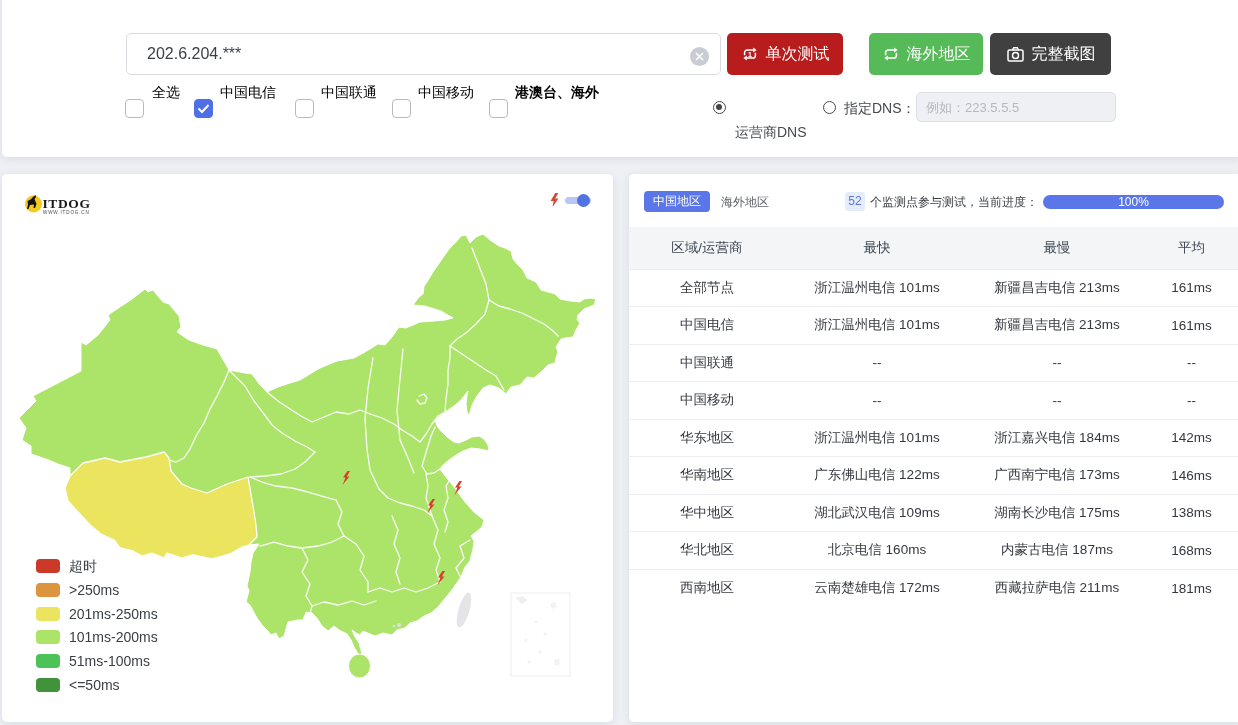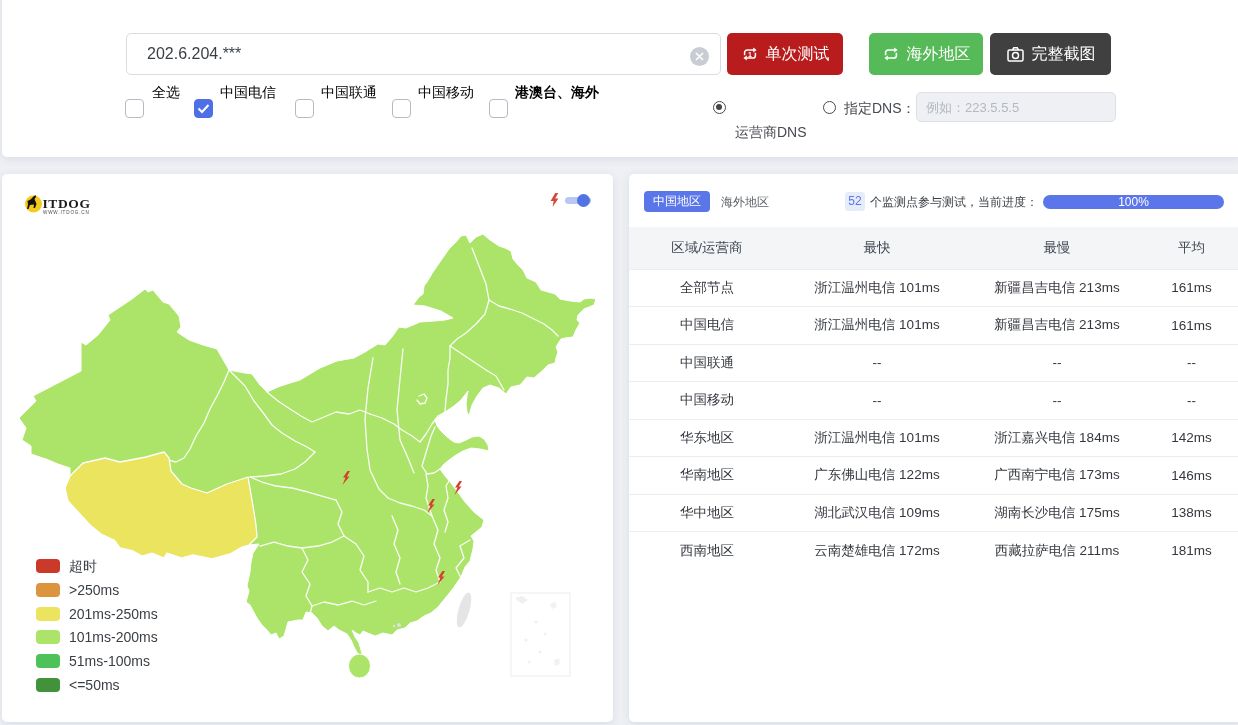--- a/index.html
+++ b/index.html
@@ -254,20 +254,26 @@
             <td>广西南宁电信 173ms</td>
             <td>146ms</td>
           </tr>
     <tr>
             <td>华中地区</td>
             <td>湖北武汉电信 109ms</td>
             <td>湖南长沙电信 175ms</td>
             <td>138ms</td>
           </tr>
     <tr>
+            <td>华北地区</td>
+            <td>北京电信 160ms</td>
+            <td>内蒙古电信 187ms</td>
+            <td>168ms</td>
+          </tr>
+    <tr>
             <td>西南地区</td>
             <td>云南楚雄电信 172ms</td>
             <td>西藏拉萨电信 211ms</td>
             <td>181ms</td>
           </tr>
   </tbody>
       </table>
 </div>
 
 </div>

